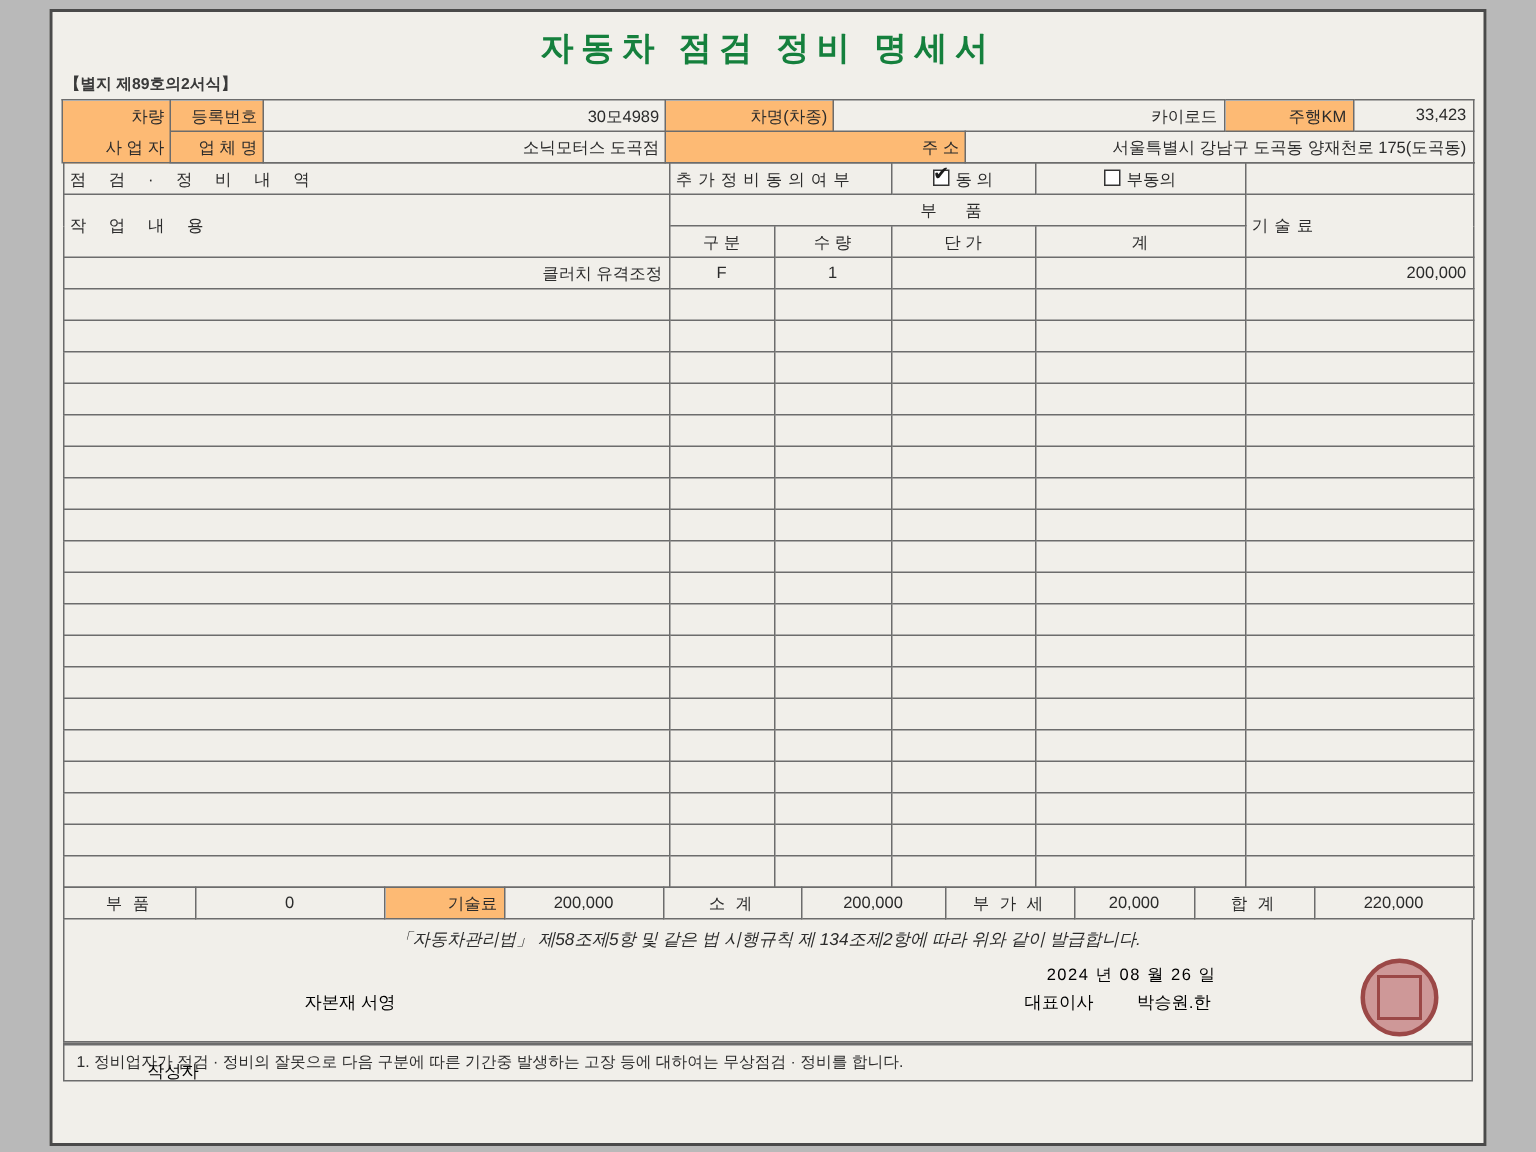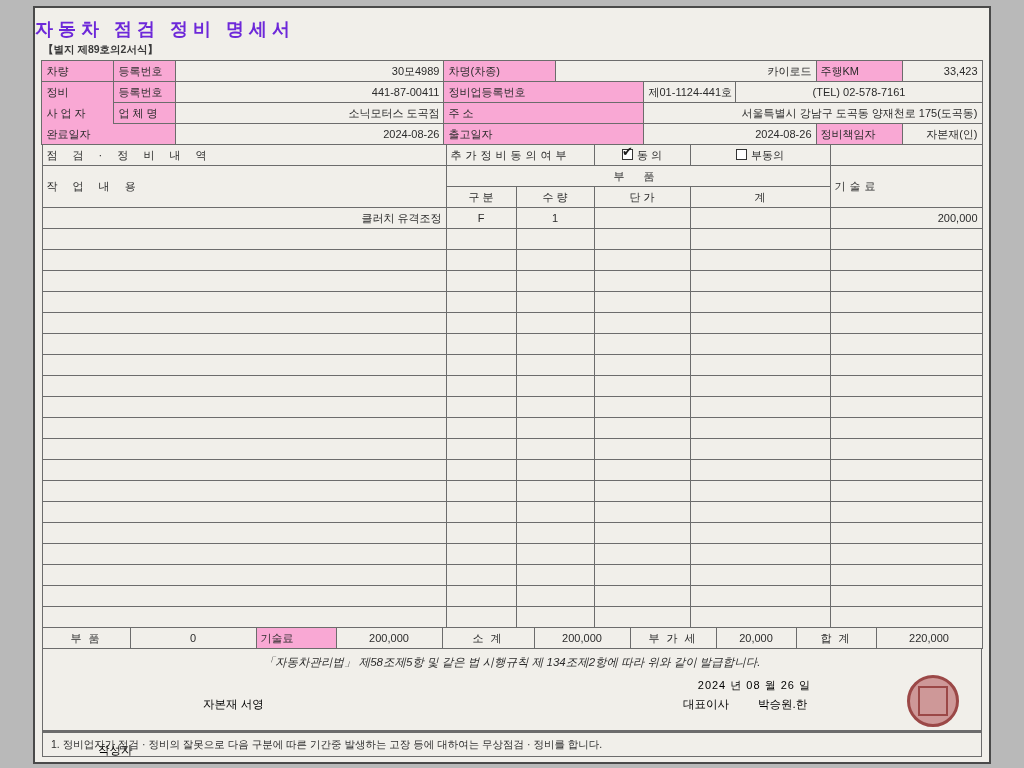--- a/index.html
+++ b/index.html
@@ -15,24 +15,25 @@
     background: #b9b9b9;
   }
   .sheet {
     position: absolute;
     left: 33px; top: 6px;
     width: 958px; height: 758px;
     background: #f1efea;
     border: 2px solid #4a4a4a;
   }
   .title {
-    font-size: 18px;
+    text-align: center;
+    font-size: 22px;
     font-weight: bold;
     letter-spacing: 5px;
-    color: #6d28d9;
+    color: #15803d;
     padding: 9px 0 2px 0;
   }
   .formno {
     font-size: 10.5px;
     font-weight: bold;
     color: #3a3a3a;
     padding-left: 8px;
     padding-bottom: 3px;
   }
   table.grid {
@@ -43,21 +44,21 @@
   }
   table.grid td {
     border: 1px solid #6c6c6c;
     font-size: 11px;
     color: #2b2b2b;
     height: 21px;
     padding: 0 4px;
     white-space: nowrap;
     overflow: hidden;
   }
-  .lbl { text-align: left; background: #f9a8d4; }
+  .lbl { text-align: right; background: #fdba74; }
   .lbl-sp { text-align: center; letter-spacing: 2px; }
   .val { text-align: right; }
   .ctr { text-align: center; }
   .rgt { text-align: right; }
   .nb-t { border-top: none !important; }
   .nb-b { border-bottom: none !important; }
   .big {
     font-size: 13px;
     letter-spacing: 6px;
     text-align: left;
@@ -170,44 +171,25 @@
           <tr>
         <td class="lbl nb-b" rowspan="1">차량</td>
         <td class="lbl">등록번호</td>
         <td class="val">30모4989</td>
         <td class="lbl">차명(차종)</td>
         <td class="val" colspan="3">카이로드</td>
         <td class="lbl">주행KM</td>
         <td class="val">33,423</td>
       </tr>
       <tr>
-        <td class="lbl nb-b">정비</td>
-        <td class="lbl">등록번호</td>
-        <td class="val">441-87-00411</td>
-        <td class="lbl" colspan="2">정비업등록번호</td>
-        <td class="val">제01-1124-441호</td>
-        <td class="val ctr" colspan="3">(TEL) 02-578-7161</td>
-      </tr>
-      <tr>
         <td class="lbl nb-t nb-b">사 업 자</td>
         <td class="lbl">업 체 명</td>
         <td class="val">소닉모터스 도곡점</td>
         <td class="lbl" colspan="2">주    소</td>
         <td class="val" colspan="4">서울특별시 강남구 도곡동 양재천로 175(도곡동)</td>
-      </tr>
-      <tr>
-        <td class="lbl nb-t" colspan="2">완료일자</td>
-        <td class="val">2024-08-26</td>
-        <td class="lbl" colspan="2">출고일자</td>
-        <td class="val" colspan="2">2024-08-26</td>
-        <td class="lbl">정비책임자</td>
-        <td class="val">
-          <span>자본재</span>
-          <span style="float:right">(인)</span>
-        </td>
       </tr>
     </tbody>
       </table>
 
     <table class="grid" style="margin-top:-1px">
       <colgroup>
         <col style="width:404px">
         <col style="width:70px">
           <col style="width:78px">
           <col style="width:96px">

